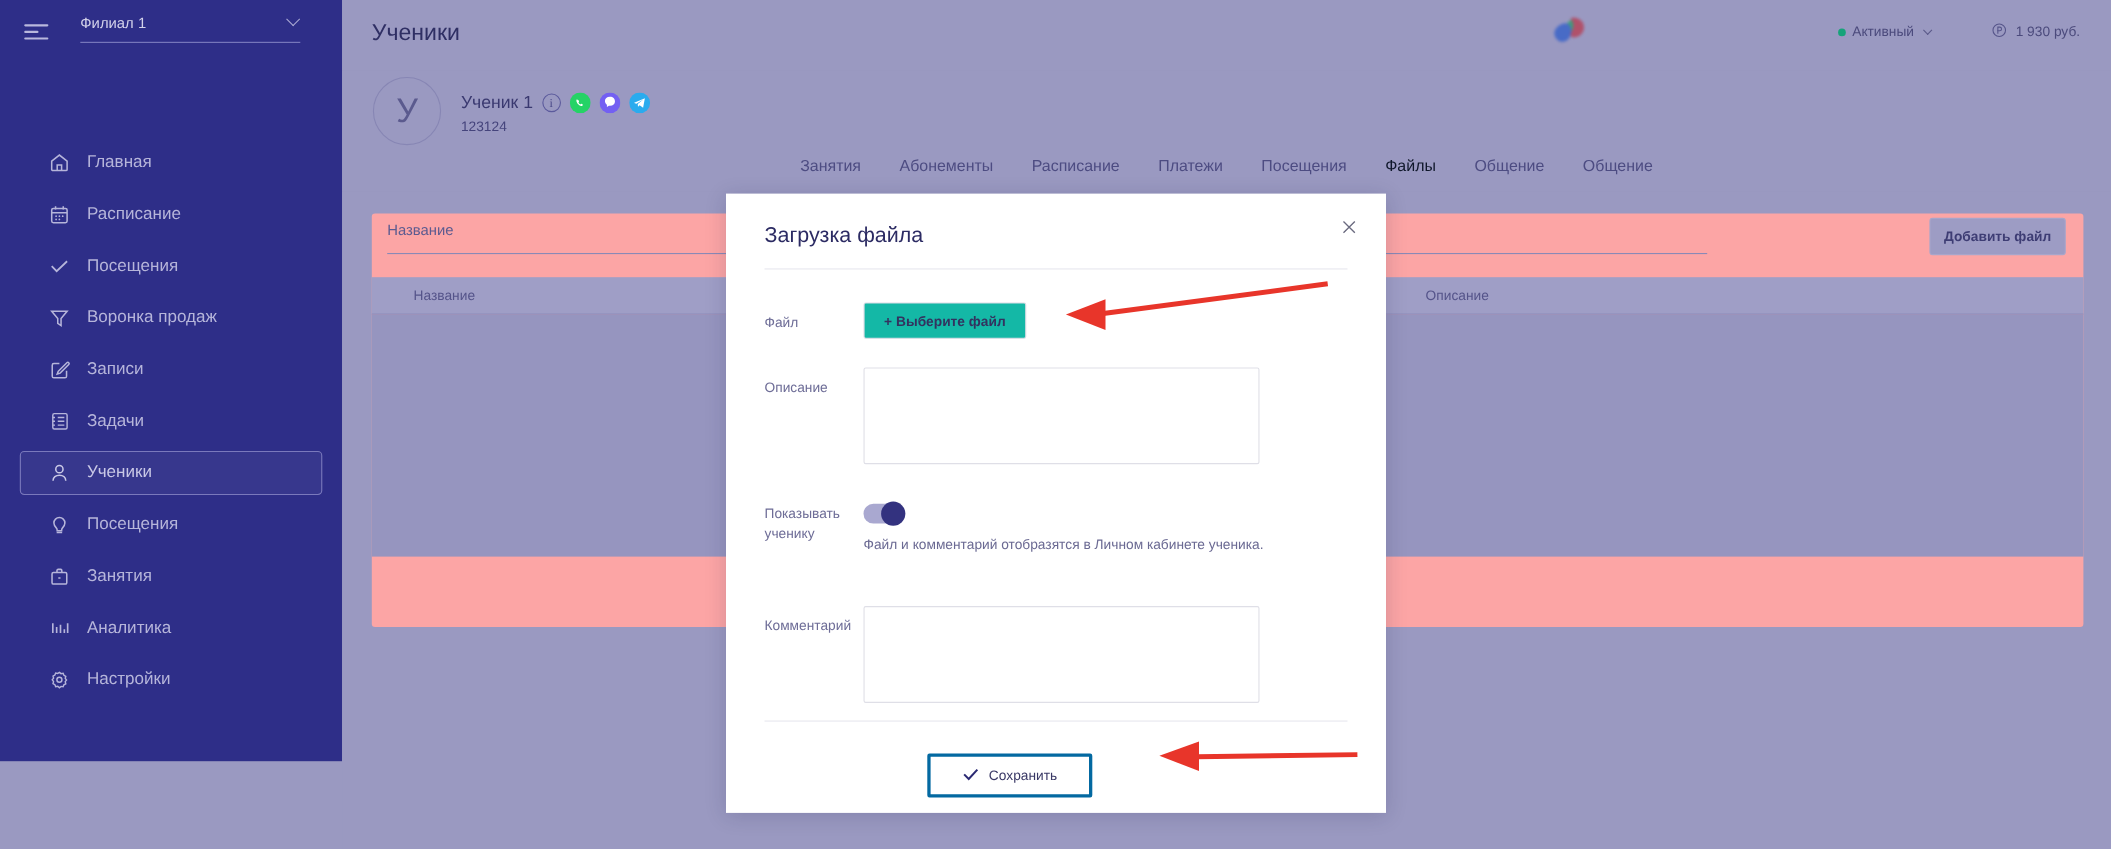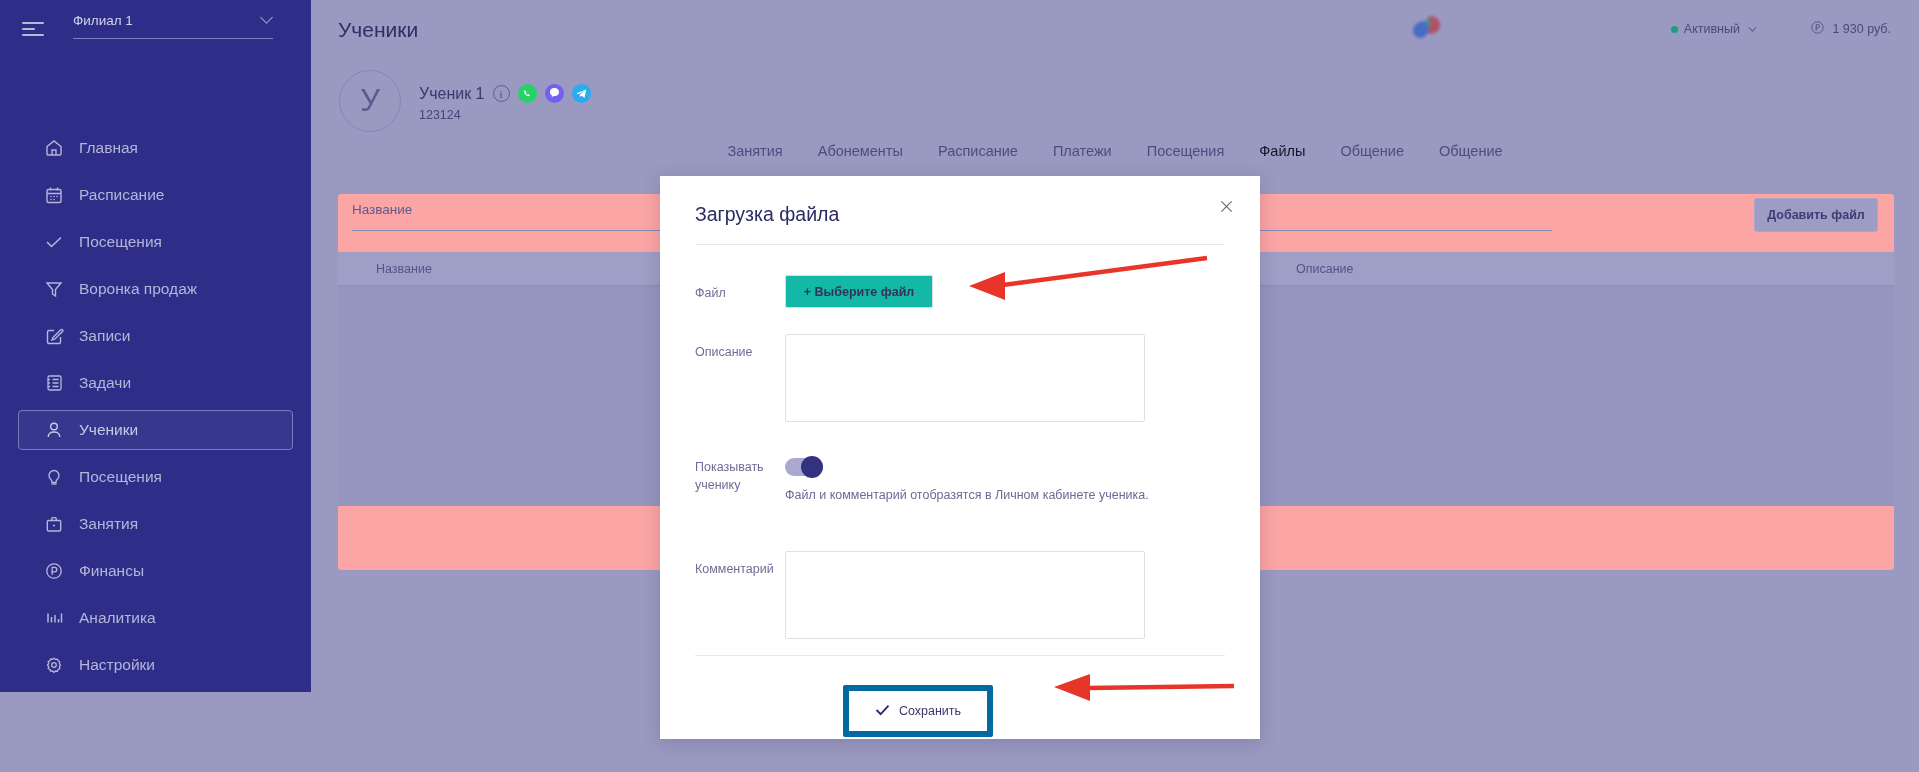--- a/index.html
+++ b/index.html
@@ -285,22 +285,22 @@
 
   #row-comment { top: 375px; }
   #row-comment .field-label { padding-top: 9px; }
 
   #modal-divider-bottom {
     position: absolute; left: 35px; top: 479px;
     width: 530px; height: 1px; background: #e7e7ee;
   }
   #save-btn {
     position: absolute; left: 183px; top: 509px;
-    width: 150px; height: 52px;
-    border: 6px solid #0369a1;
+    width: 150px; height: 40px;
+    border: 3px solid #0369a1;
     border-radius: 2px;
     background: #fff;
     display: flex; align-items: center; justify-content: center;
     gap: 9px;
     font-size: 12.5px; color: #3a3966;
     cursor: pointer;
   }
 
   
   .arrow { position: absolute; pointer-events: none; }
@@ -415,29 +415,20 @@
             <svg width="20" height="20" viewBox="0 0 20 20" fill="none" stroke="#b6b5da" stroke-width="1.4">
               <rect x="3.3" y="6.5" width="13.4" height="10.5" rx="1.3"></rect>
               <path d="M7.8 6.5V4.6a1 1 0 0 1 1-1h2.4a1 1 0 0 1 1 1v1.9"></path>
               <path d="M9 11.5h2"></path>
             </svg>
           </span>
         <span>Занятия</span>
       </div>
 
 
-      <div class="nav-item">
-        <span class="ico">
-            <svg width="20" height="20" viewBox="0 0 20 20" fill="none" stroke="#b6b5da" stroke-width="1.3">
-              <circle cx="10" cy="10" r="7.2"></circle>
-              <path d="M8.2 14V6.4h2.4a2.2 2.2 0 0 1 0 4.4H7.2"></path>
-            </svg>
-          </span>
-        <span>Финансы</span>
-      </div>
 
       <div class="nav-item">
         <span class="ico">
             <svg width="20" height="20" viewBox="0 0 20 20" fill="none" stroke="#b6b5da" stroke-width="1.5">
               <path d="M4 5.5v9M7.5 9v5.5M11 7v7.5M14.5 11v3.5M17.5 5.5v9"></path>
             </svg>
           </span>
         <span>Аналитика</span>
       </div>
 

